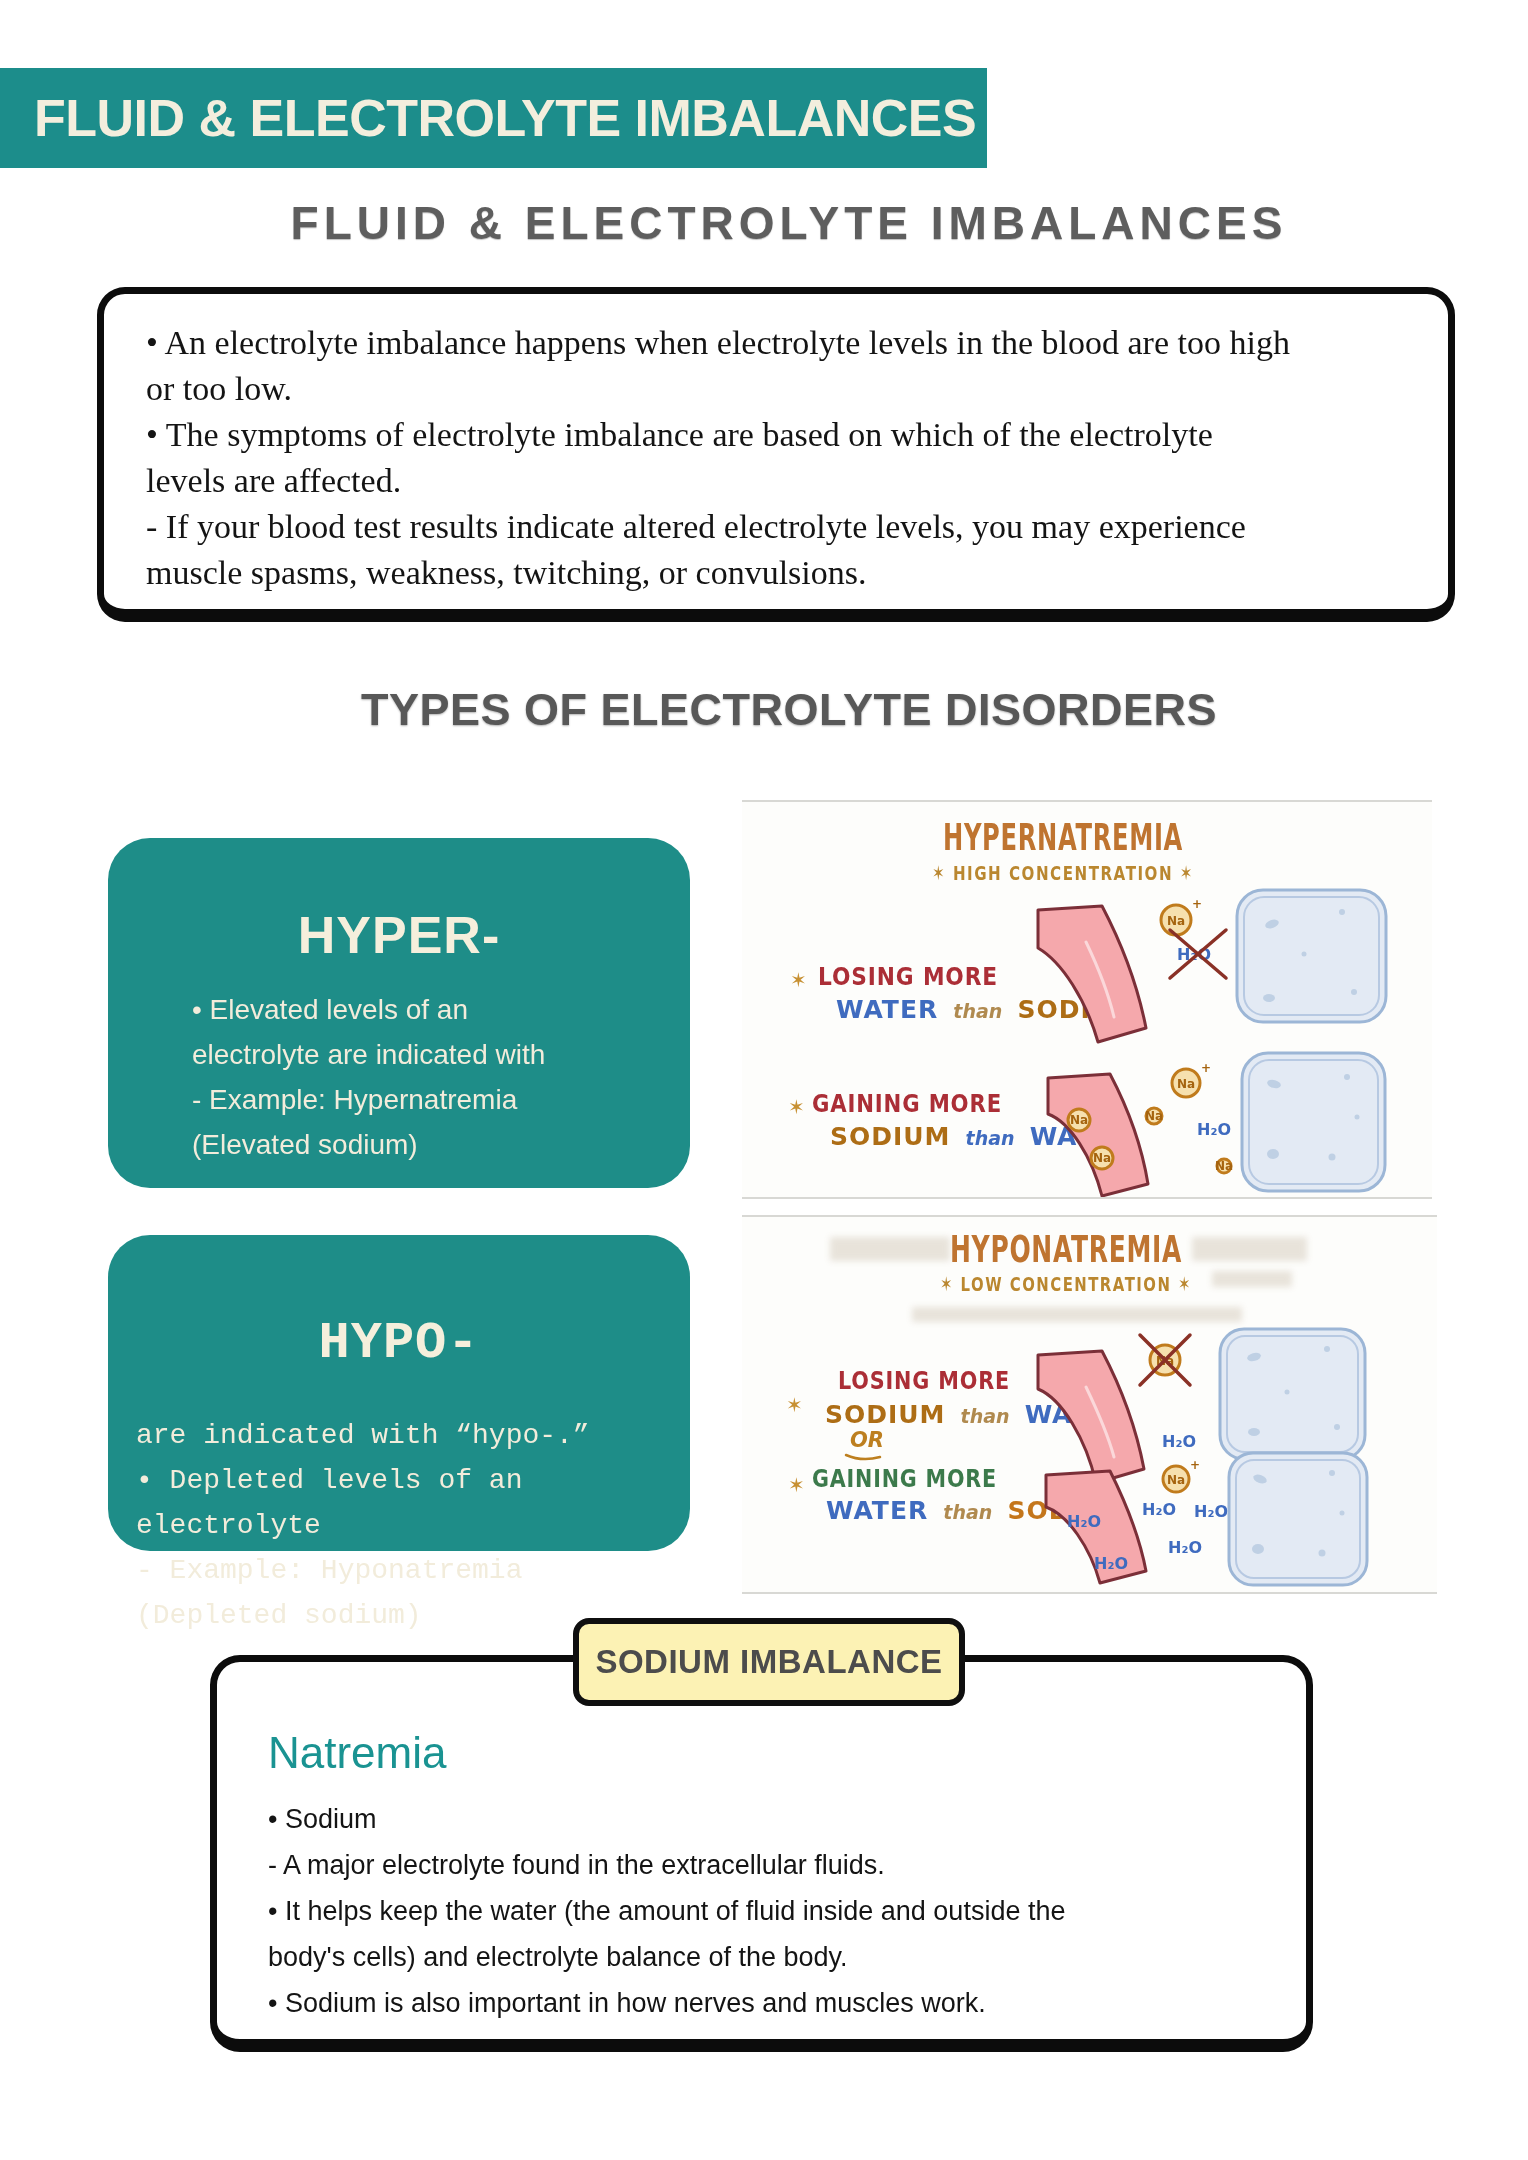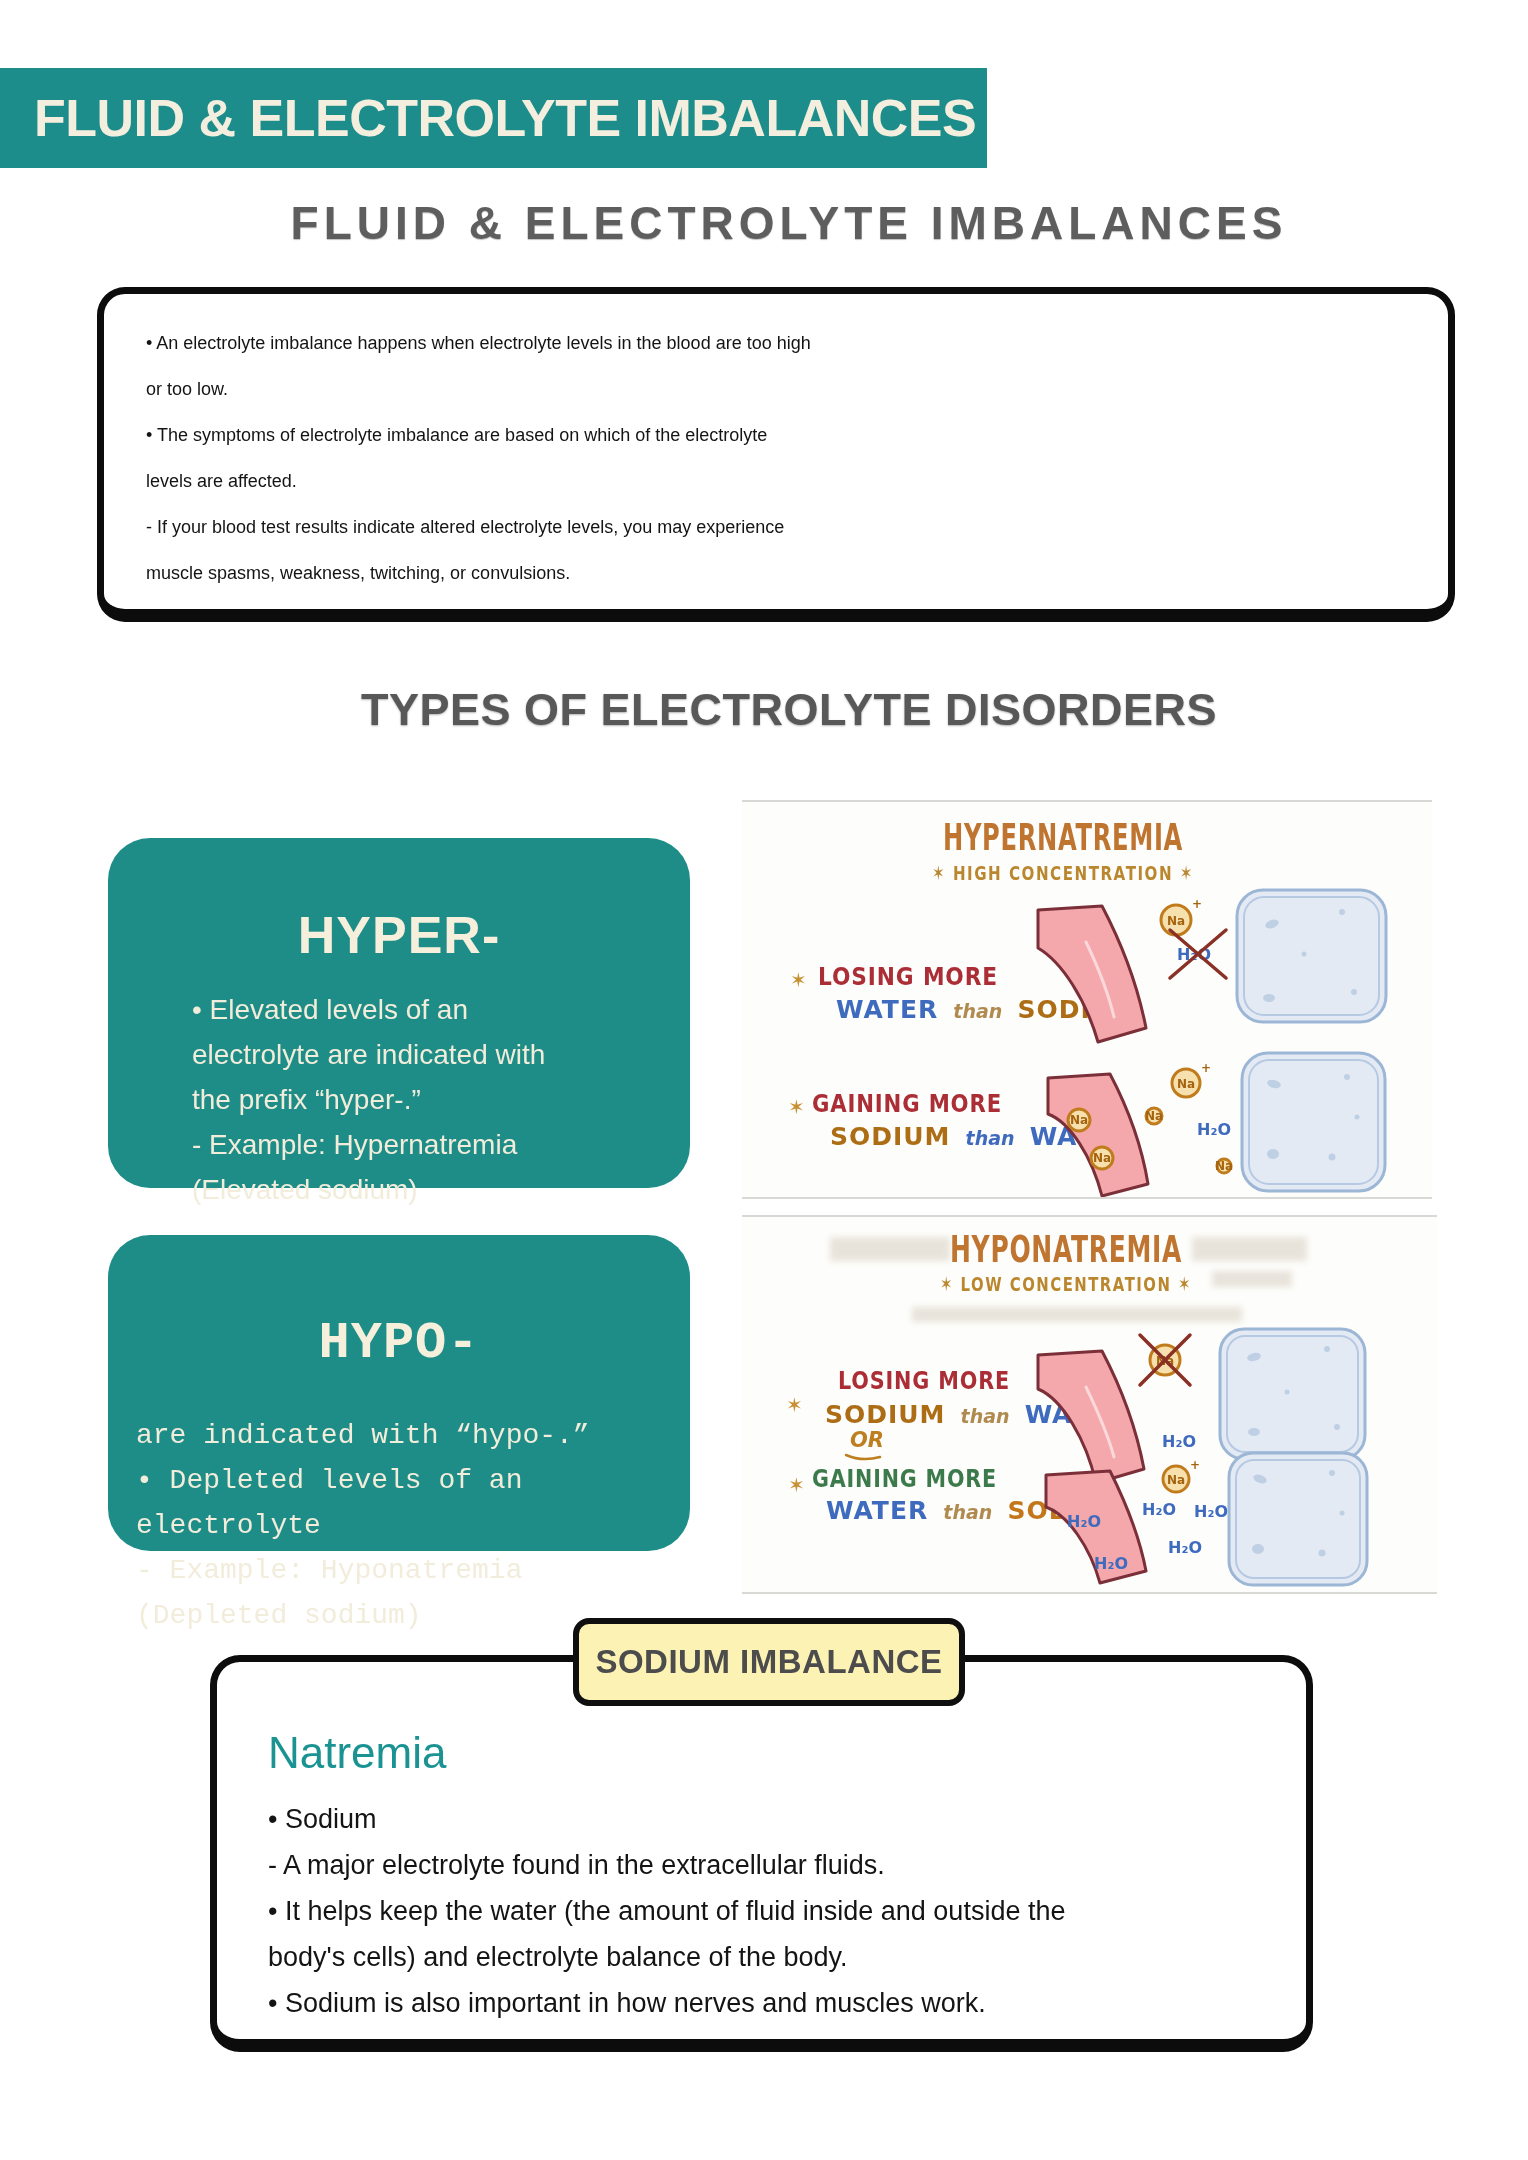--- a/index.html
+++ b/index.html
@@ -21,21 +21,21 @@
     position:absolute;left:264px;top:196px;width:1050px;margin:0;
     text-align:center;font-size:46px;font-weight:bold;letter-spacing:5px;
     color:#5e5e5e;text-shadow:0 1px 1px rgba(0,0,0,.25);white-space:nowrap;
   }
   
   .intro-box{
     position:absolute;left:97px;top:287px;width:1358px;height:335px;
     box-sizing:border-box;border:7px solid #0c0c0c;border-bottom-width:13px;
     border-radius:28px;background:#fff;padding:26px 0 0 42px;
   }
-  .intro-box .line{font-size:18px;line-height:46px;color:#141414;}
+  .intro-box .line{font-size:34px;line-height:46px;color:#141414;font-family:Liberation Serif, serif;}
   
   .section-heading{
     position:absolute;left:264px;top:684px;width:1050px;margin:0;
     text-align:center;font-size:45px;font-weight:bold;letter-spacing:0.5px;
     color:#585858;text-shadow:0 1px 2px rgba(0,0,0,.3);white-space:nowrap;
   }
   
   .card{
     position:absolute;background:#1e8d88;border-radius:42px;box-sizing:border-box;
     color:#f3ecd9;
@@ -117,21 +117,20 @@
     <div class="line">muscle spasms, weakness, twitching, or convulsions.</div>
   </div>
 
   <h2 class="section-heading">TYPES OF  ELECTROLYTE DISORDERS</h2>
 
   <div class="card card-hyper">
     <div class="card-title">HYPER-</div>
     <div class="card-body">
       <div>• Elevated levels of an</div>
       <div>electrolyte are indicated with</div>
-      <div>the prefix “hyper-.”</div>
       <div>- Example: Hypernatremia</div>
       <div>(Elevated sodium)</div>
     </div>
   </div>
 
   <div class="ill-panel ill-hyper">
     <svg width="690" height="395" viewBox="0 0 690 395">
       <text class="ill-title" x="321" y="48" text-anchor="middle" textLength="240" lengthAdjust="spacingAndGlyphs">HYPERNATREMIA</text>
       <text class="ill-subtitle" x="321" y="78" text-anchor="middle" textLength="262" lengthAdjust="spacingAndGlyphs">✶ HIGH CONCENTRATION ✶</text>
 

